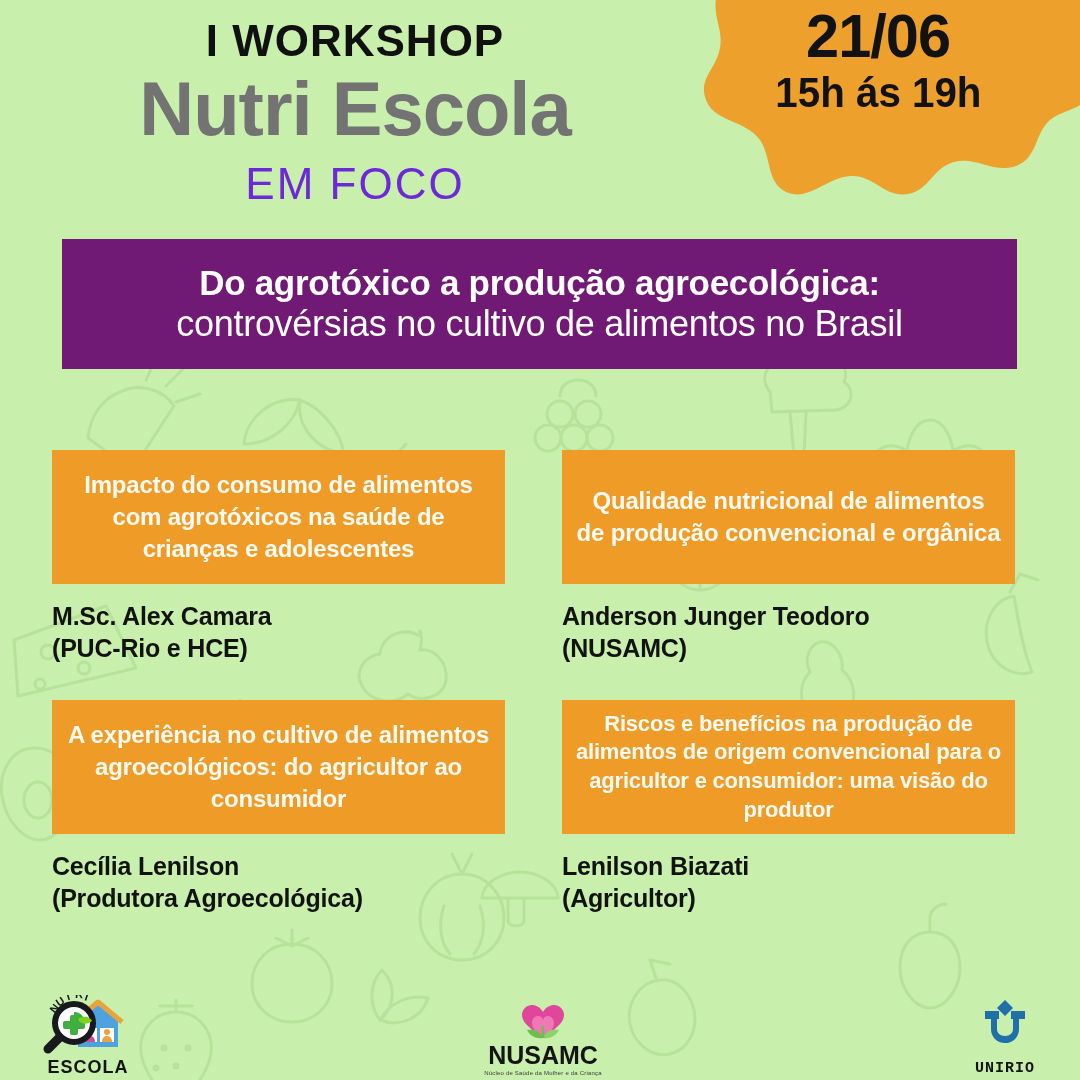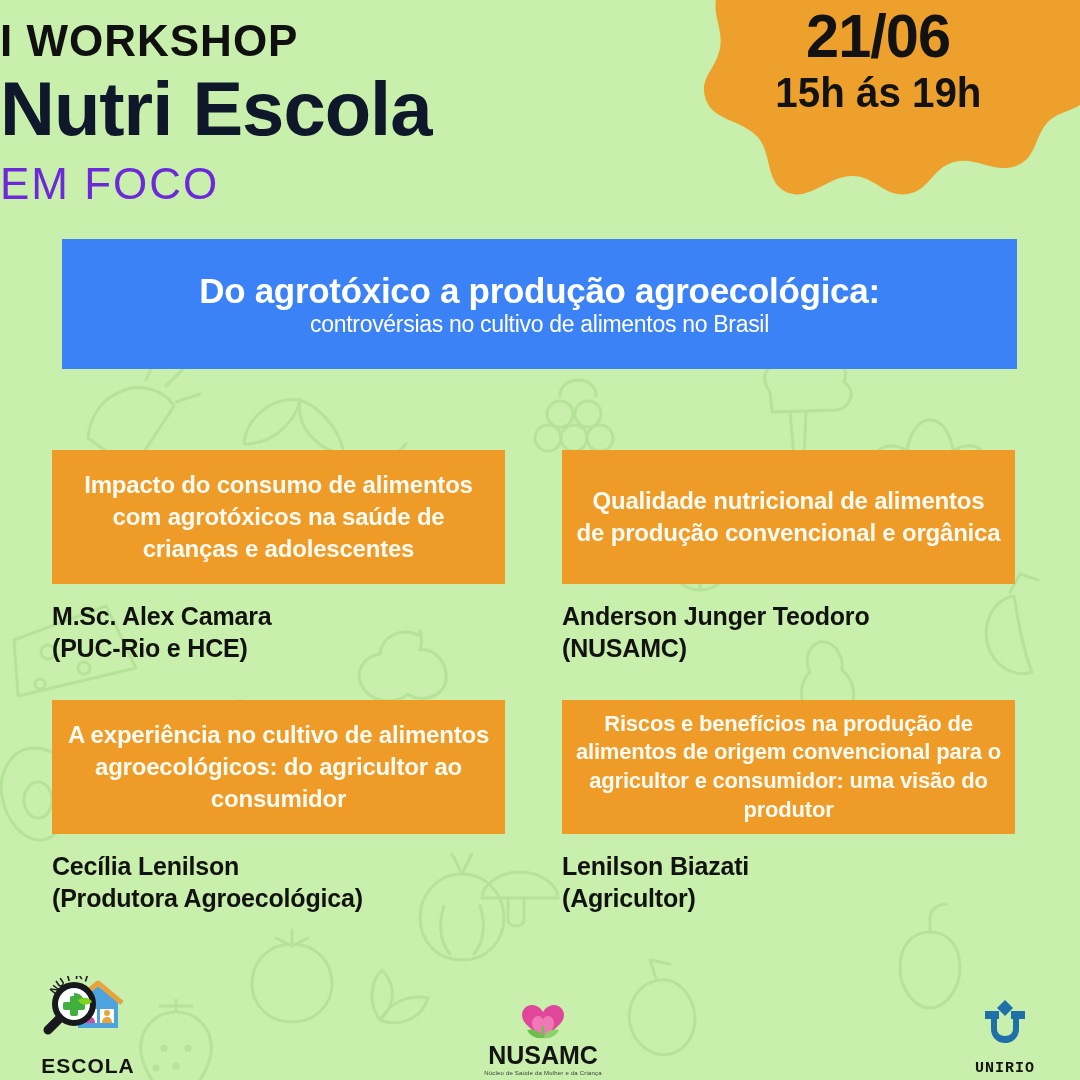--- a/index.html
+++ b/index.html
@@ -76,74 +76,74 @@
     color: #121212;
     line-height: 1.1;
     margin-top: 2px;
     transform: scaleX(.96);
   }
 
   
   .header {
     position: relative;
     z-index: 4;
-    text-align: left;
+    text-align: center;
     padding-top: 18px;
     width: 710px;
     margin-left: 0;
   }
   .title-kicker {
     font-size: 44px;
     font-weight: 700;
     letter-spacing: 1px;
     color: #101010;
     line-height: 1.05;
   }
   .title-main {
     font-size: 76px;
     font-weight: 700;
-    color: #0f172a;
+    color: #737373;
     line-height: 1.08;
     margin-top: 4px;
     letter-spacing: -1px;
   }
   .title-sub {
     font-size: 44px;
     font-weight: 400;
     letter-spacing: 2px;
     color: #6d28d9;
     line-height: 1.05;
     margin-top: 11px;
   }
 
   
   .theme-banner {
     position: absolute;
     left: 62px;
     top: 239px;
     width: 955px;
     height: 130px;
-    background: #3b82f6;
+    background: #701a75;
     z-index: 3;
     display: flex;
     flex-direction: column;
     align-items: center;
     justify-content: center;
     padding: 0 10px;
   }
   .theme-line1 {
     color: #ffffff;
     font-size: 35px;
     font-weight: 700;
     line-height: 1.18;
     letter-spacing: -.3px;
   }
   .theme-line2 {
     color: #ffffff;
-    font-size: 23px;
+    font-size: 36px;
     font-weight: 400;
     line-height: 1.18;
     letter-spacing: -.3px;
   }
 
   
   .talks {
     position: absolute;
     left: 0;
     top: 450px;
@@ -204,21 +204,21 @@
   .logo-nutri  { left: 22px;  width: 132px; }
   .logo-nusamc { left: 468px; width: 150px; }
   .logo-unirio { left: 950px; width: 110px; }
 
   .logo-wordmark {
     font-weight: 700;
     color: #141414;
     letter-spacing: 1px;
     line-height: 1;
   }
-  .logo-nutri .logo-wordmark  { font-size: 21px; margin-top: 17px; }
+  .logo-nutri .logo-wordmark  { font-size: 18px; margin-top: 1px; }
   .logo-nusamc .logo-wordmark { font-size: 25px; margin-top: 1px; letter-spacing: 0; }
   .logo-unirio .logo-wordmark { font-size: 15px; margin-top: 14px; font-family: Liberation Mono, monospace; }
   .logo-tagline {
     font-size: 6px;
     color: #3b3b3b;
     letter-spacing: .2px;
     margin-top: 2px;
     line-height: 1;
   }
   .logo-mark { display: block; margin: 0 auto; }

